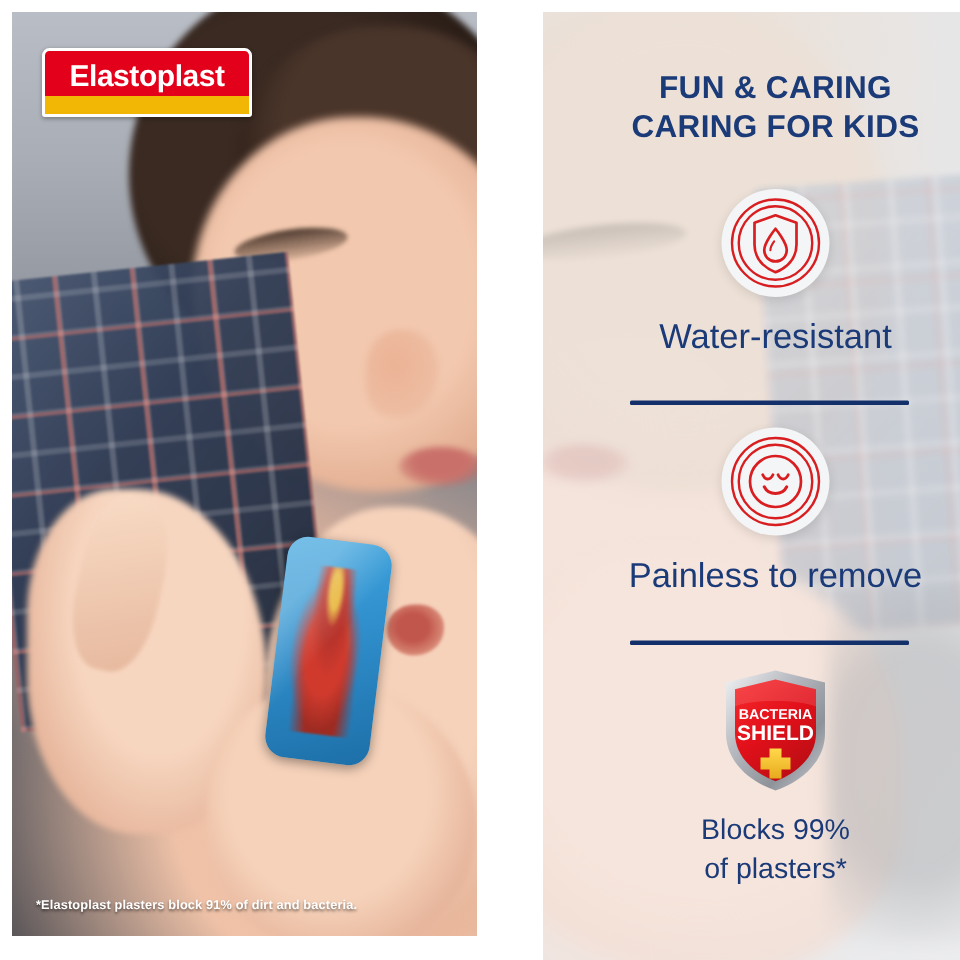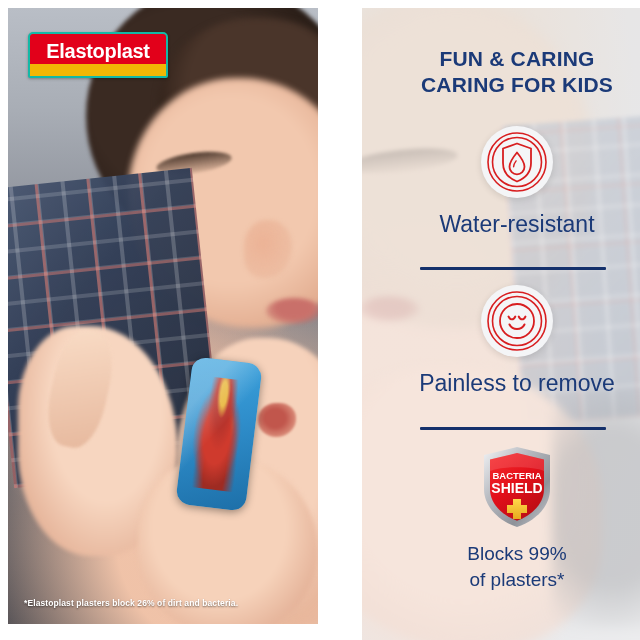--- a/index.html
+++ b/index.html
@@ -74,21 +74,21 @@
         radial-gradient(ellipse at 50% 20%, #b8342c 0 22%, rgba(184,52,44,0) 40%),
         radial-gradient(ellipse at 46% 52%, #cf3a2d 0 34%, rgba(170,46,36,0) 62%),
         radial-gradient(ellipse at 56% 44%, #f0c24a 0 12%, rgba(240,194,74,0) 28%),
         radial-gradient(ellipse at 50% 82%, #9e2b22 0 30%, rgba(150,40,32,0) 60%);
       filter:blur(0.6px);}
   .lp-plaster-gloss{position:absolute;left:0;top:0;width:100%;height:100%;
       background:linear-gradient(125deg, rgba(255,255,255,0.28) 0 22%, rgba(255,255,255,0) 48%);}
 
   
   .logo{position:absolute;left:20px;top:24px;width:140px;height:46px;z-index:6;}
-  .logo-plate{position:absolute;inset:0;background:#e2001a;border:2px solid #14b8a6;
+  .logo-plate{position:absolute;inset:0;background:#e2001a;border:2px solid #ffffff;
       border-radius:5px 5px 2px 2px;box-shadow:0 1px 3px rgba(0,0,0,0.30);overflow:hidden;}
   .logo-word{position:absolute;left:0;right:0;top:7px;text-align:center;color:#ffffff;
       font-size:20px;font-weight:700;letter-spacing:-0.3px;line-height:20px;}
   .logo-swoosh{position:absolute;left:-6px;bottom:-22px;width:152px;height:34px;background:#f2b705;
       border-radius:0 0 50% 50%/0 0 100% 100%;}
   .logo-swoosh-mask{position:absolute;left:-6px;bottom:-30px;width:152px;height:30px;background:#ffffff;
       border-radius:0 0 50% 50%/0 0 100% 100%;}
 
   
   .footnote{position:absolute;left:16px;bottom:16px;z-index:7;color:#ffffff;font-size:8.5px;
@@ -171,21 +171,21 @@
     </div>
 
     <div class="logo">
       <div class="logo-plate">
         <div class="logo-swoosh"></div>
         <div class="logo-swoosh-mask"></div>
         <div class="logo-word">Elastoplast</div>
       </div>
     </div>
 
-    <div class="footnote">*Elastoplast plasters block 26% of dirt and bacteria.</div>
+    <div class="footnote">*Elastoplast plasters block 91% of dirt and bacteria.</div>
   </div>
 
   <div class="right-panel">
     <div class="rp-bg"></div>
     <div class="rp-face"></div>
     <div class="rp-lash"></div>
     <div class="rp-lip"></div>
     <div class="rp-shirt"></div>
     <div class="rp-arm"></div>
     <div class="rp-dark"></div>

